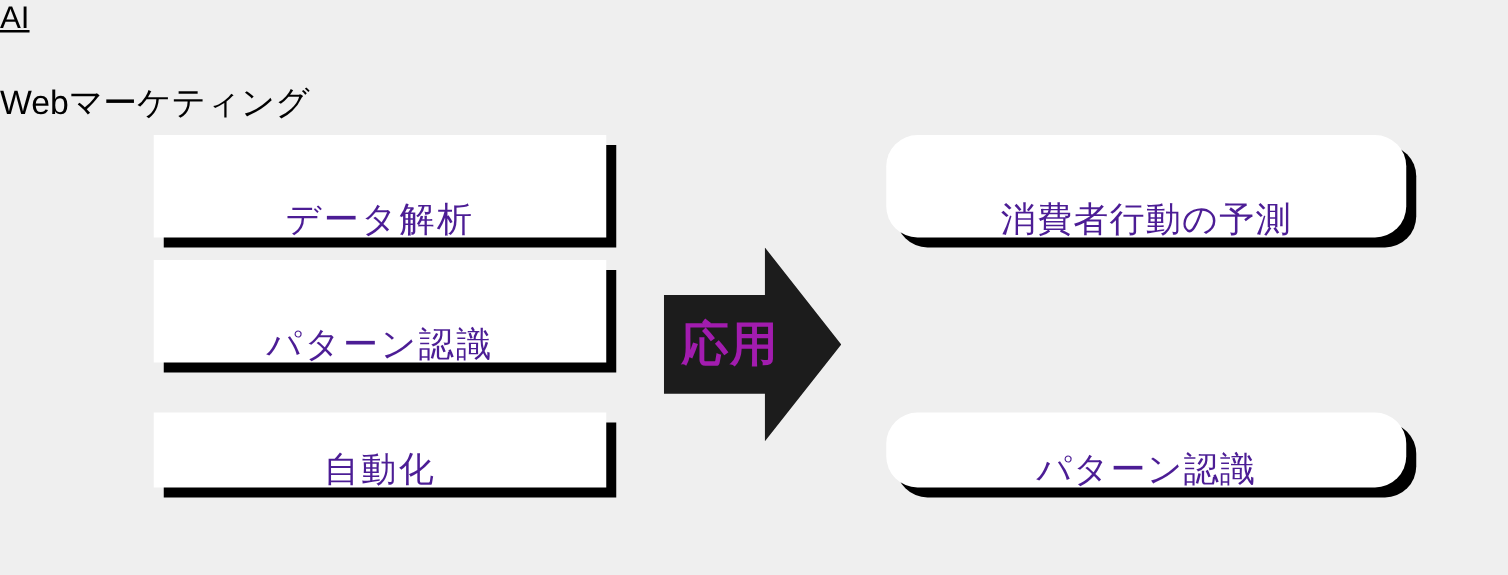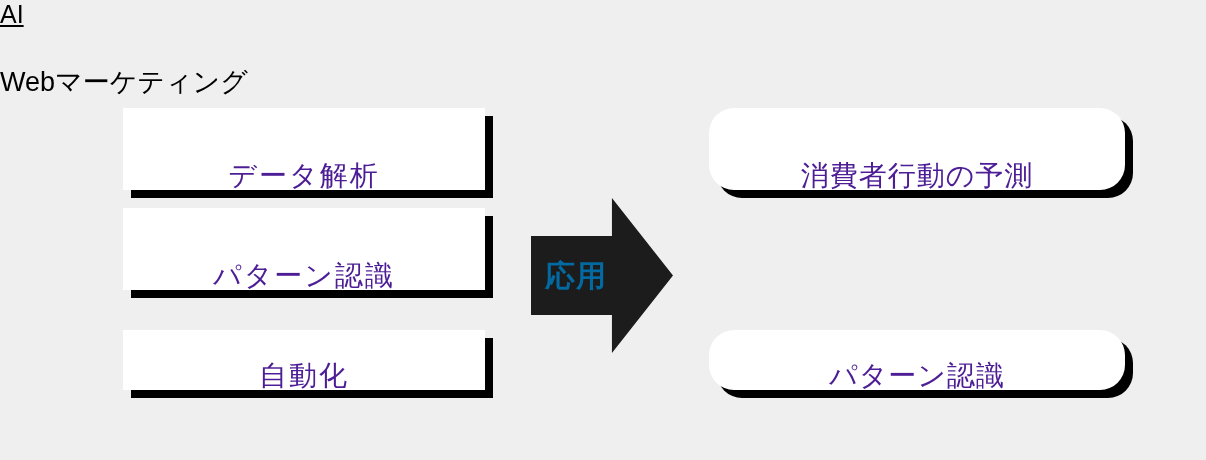--- a/index.html
+++ b/index.html
@@ -89,22 +89,22 @@
   }
   #arrow-label {
     position: absolute;
     left: 14px;
     top: 0;
     width: 90px;
     height: 155px;
     display: flex;
     align-items: center;
     justify-content: flex-start;
-    color: #0369a1;
-    font-size: 30px;
+    color: #a21caf;
+    font-size: 38px;
     font-weight: bold;
     letter-spacing: 1px;
     line-height: 1;
     white-space: nowrap;
   }
 </style>
 </head>
 <body>
 
 <div id="canvas">

